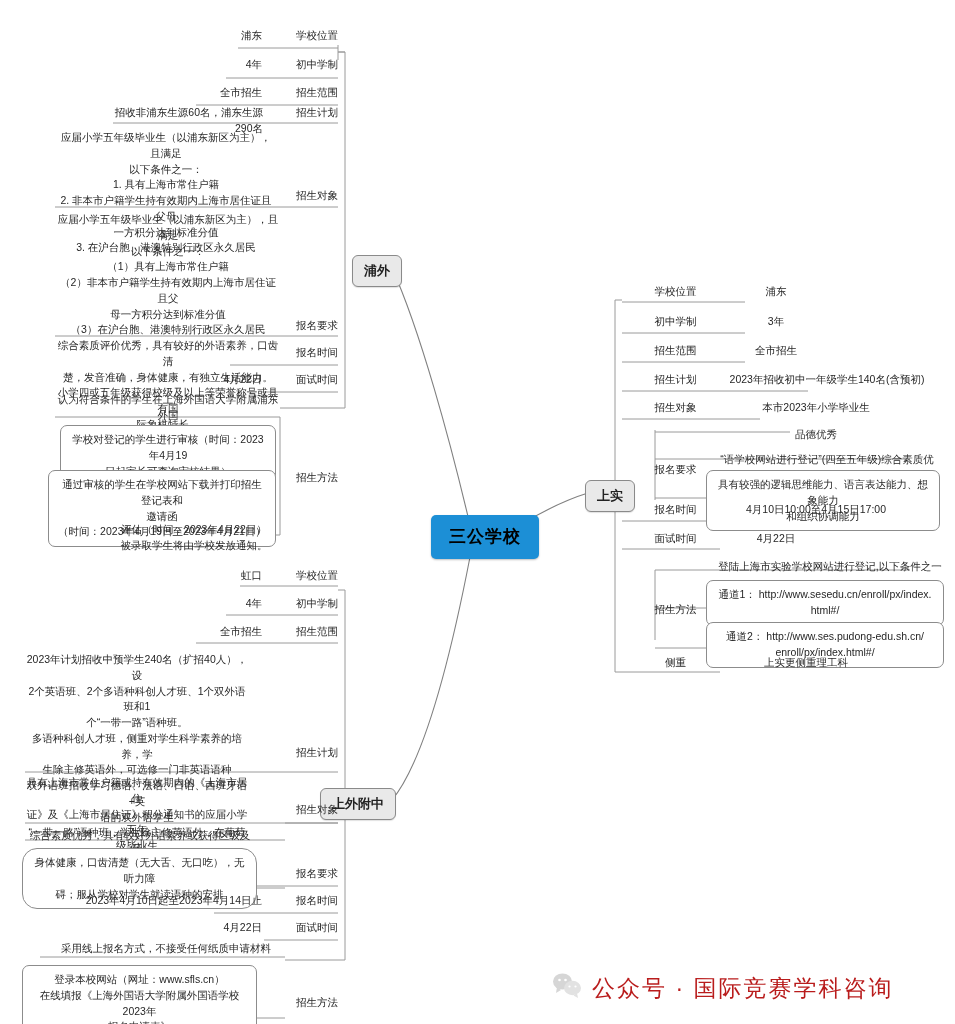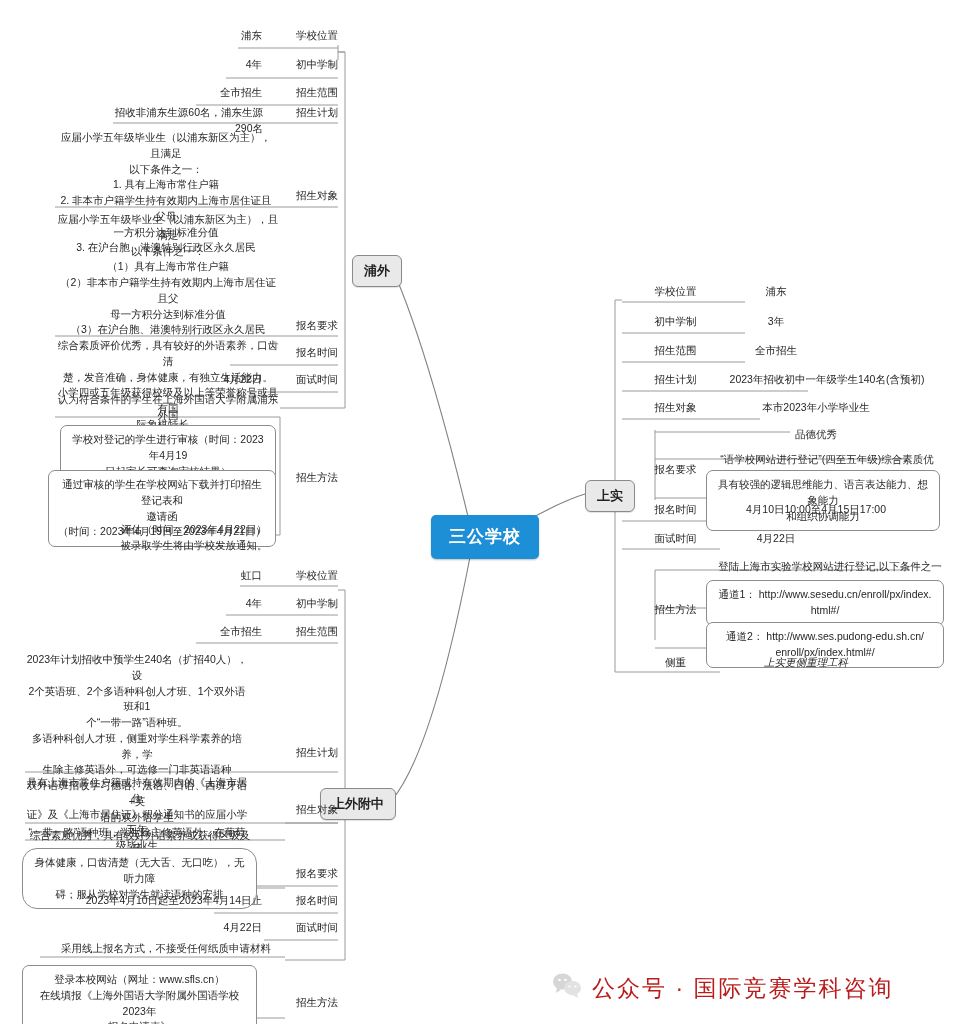--- a/index.html
+++ b/index.html
@@ -39,21 +39,21 @@
   
   .node {
     position: absolute;
     white-space: pre-line;
     line-height: 1.5;
   }
 
   
   .root {
     background: #1c8fd6;
-    color: #ffffff;
+    color: #000000;
     font-size: 17px;
     font-weight: bold;
     letter-spacing: 1px;
     border-radius: 5px;
     padding: 9px 18px;
     text-align: center;
     white-space: nowrap;
     box-shadow: 0 1px 2px rgba(0,0,0,.25);
   }
 
@@ -263,21 +263,21 @@
   <div class="node leaf l" style="left:716px; top:531px; width:120px;">4月22日</div>
 
   <div class="node leaf key l" style="left:648px; top:602px; width:55px;">招生方法</div>
   <div class="node leaf l" style="left:716px; top:559px; width:228px;">登陆上海市实验学校网站进行登记,以下条件之一</div>
   <div class="node boxed l" style="left:706px; top:580px; width:238px;">通道1： http://www.sesedu.cn/enroll/px/index.
 html#/</div>
   <div class="node boxed l" style="left:706px; top:622px; width:238px;">通道2： http://www.ses.pudong-edu.sh.cn/
 enroll/px/index.html#/</div>
 
   <div class="node leaf key l" style="left:648px; top:655px; width:55px;">侧重</div>
-  <div class="node leaf l" style="left:716px; top:655px; width:180px;font-style:italic;">上实更侧重理工科</div>
+  <div class="node leaf l" style="left:716px; top:655px; width:180px;">上实更侧重理工科</div>
 
   <div class="node leaf key r" style="left:288px; top:568px; width:50px;">学校位置</div>
   <div class="node leaf r" style="left:190px; top:568px; width:72px;text-align:right;">虹口</div>
 
   <div class="node leaf key r" style="left:288px; top:596px; width:50px;">初中学制</div>
   <div class="node leaf r" style="left:190px; top:596px; width:72px;">4年</div>
 
   <div class="node leaf key r" style="left:288px; top:624px; width:50px;">招生范围</div>
   <div class="node leaf r" style="left:180px; top:624px; width:82px;">全市招生</div>
 

